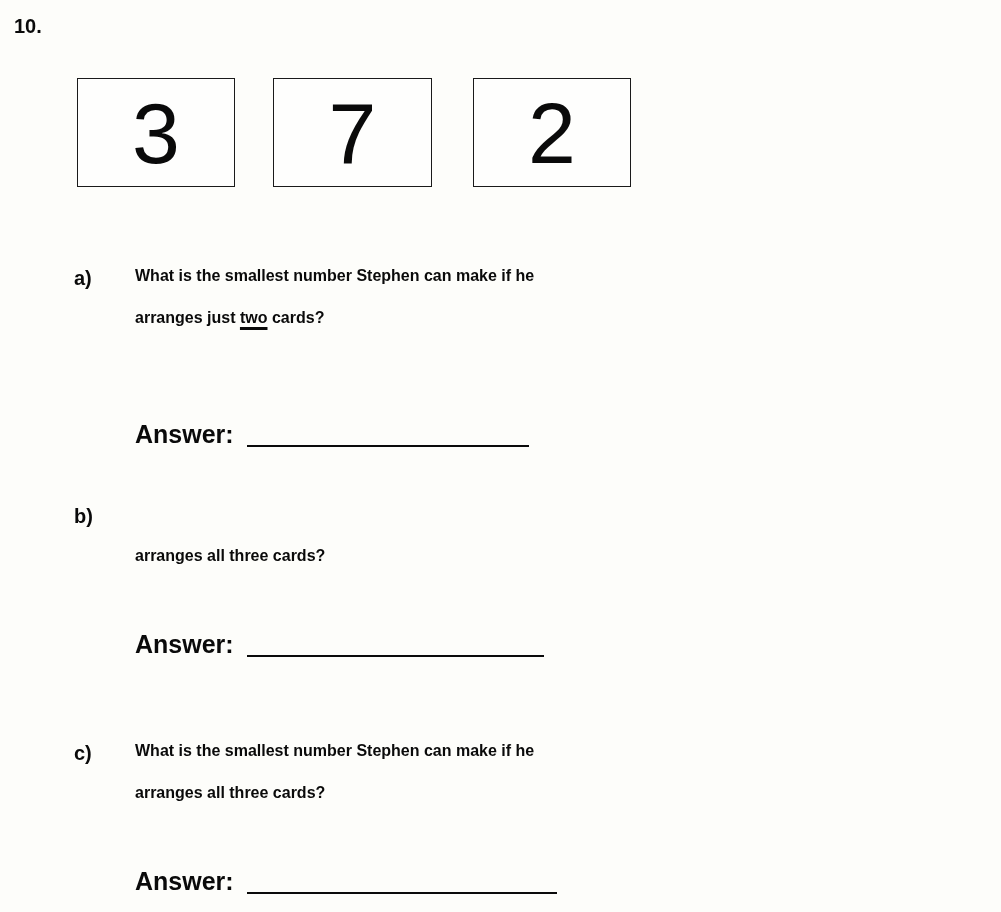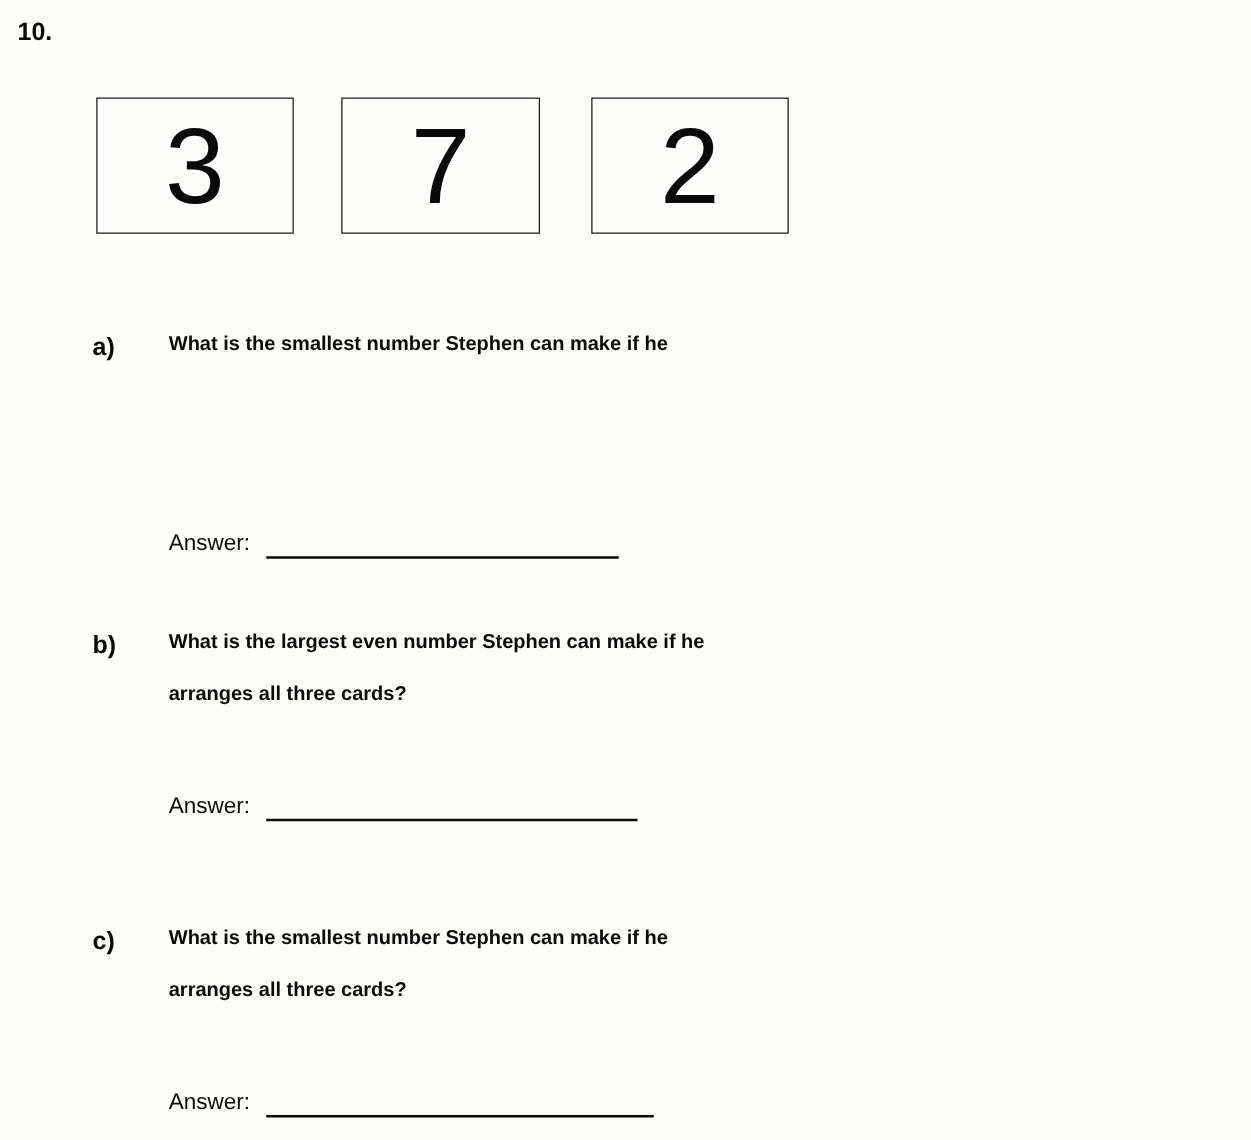--- a/index.html
+++ b/index.html
@@ -70,22 +70,22 @@
     text-decoration: underline;
     text-decoration-thickness: 2.5px;
     text-underline-offset: 4px;
   }
   .answer-row {
     position: absolute;
     left: 135px;
     height: 28px;
     display: flex;
     align-items: flex-end;
-    font-size: 18px;
-    font-weight: 400;
+    font-size: 25px;
+    font-weight: 700;
   }
   .answer-label {
     margin-right: 13px;
     line-height: 26px;
   }
   .answer-line {
     display: inline-block;
     border-bottom: 2.5px solid #0a0a0a;
     height: 26px;
   }
@@ -102,27 +102,27 @@
   </div>
   <div class="card card-2">
     <span class="card-digit">7</span>
   </div>
   <div class="card card-3">
     <span class="card-digit">2</span>
   </div>
 
   <span class="part-label" style="top:267px">a)</span>
   <div class="q-line" style="top:267px">What is the smallest number Stephen can make if he</div>
+  <div class="q-line" style="top:309px"><span>arranges just </span><span class="underlined">two</span><span> cards?</span></div>
   <div class="answer-row" style="top:419px">
     <span class="answer-label">Answer:</span>
     <span class="answer-line" style="width:282px"></span>
   </div>
 
   <span class="part-label" style="top:505px">b)</span>
-  <div class="q-line" style="top:505px">What is the largest even number Stephen can make if he</div>
   <div class="q-line" style="top:547px"><span>arranges all three cards?</span><span class="underlined"></span><span></span></div>
   <div class="answer-row" style="top:629px">
     <span class="answer-label">Answer:</span>
     <span class="answer-line" style="width:297px"></span>
   </div>
 
   <span class="part-label" style="top:742px">c)</span>
   <div class="q-line" style="top:742px">What is the smallest number Stephen can make if he</div>
   <div class="q-line" style="top:784px"><span>arranges all three cards?</span><span class="underlined"></span><span></span></div>
   <div class="answer-row" style="top:866px">

